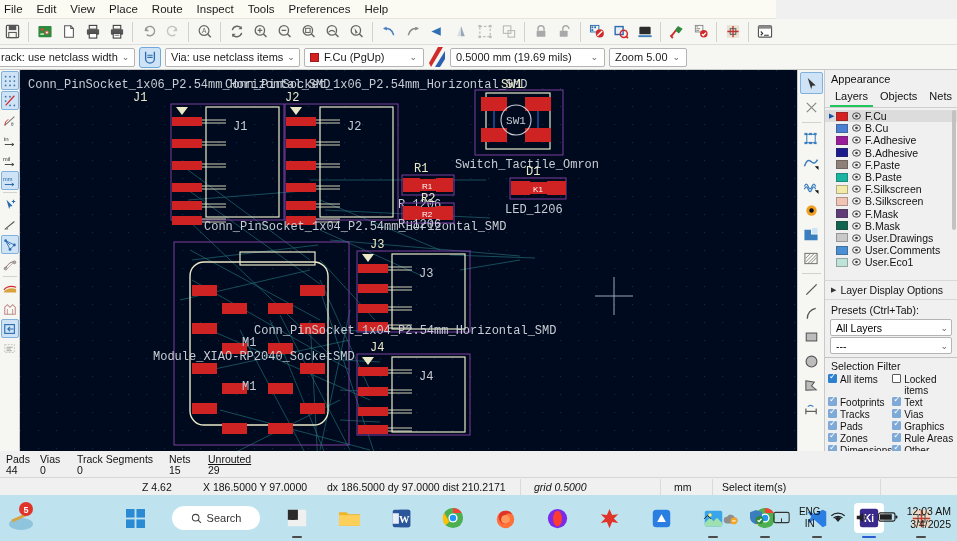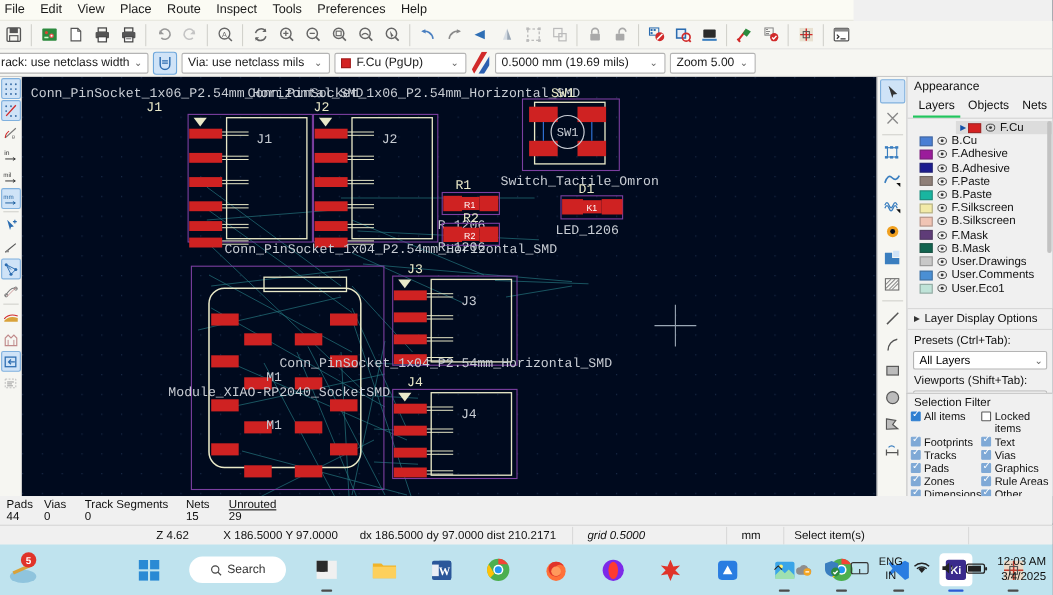--- a/index.html
+++ b/index.html
@@ -86,21 +86,21 @@
     background:#f0f0f0; border-left:1px solid #c9c9c9; overflow:hidden;
   }
   .ap-title { font-size:11px; padding:3px 6px 2px; color:#111; }
   .ap-tabs { display:flex; gap:2px; padding:1px 5px 0; border-bottom:1px solid #cfcfcf; }
   .ap-tab { font-size:11px; padding:2px 5px 3px; color:#111; cursor:default; }
   .ap-tab.sel { font-weight:normal; border-bottom:2px solid #22c55e; }
   .layer-list { height:172px; overflow:hidden; background:#f0f0f0; position:relative;
                 padding-top:2px; }
   .layer-row { display:flex; align-items:center; height:12.2px; padding-left:4px;
                font-size:10.5px; color:#111; cursor:default; }
-  .layer-row.sel { background:#dcdcdc;margin-left:44px; }
+  .layer-row.sel { background:#dcdcdc; }
   .lr-arrow { width:7px; font-size:7px; color:#1552a8; }
   .lr-color { width:12px; height:9px; margin-right:3px; border:1px solid #33333355; }
   .lr-eye { width:11px; height:9px; margin-right:3px; display:flex; align-items:center;
             justify-content:center; }
   .lr-name { white-space:nowrap; overflow:hidden; }
   .scrollbar { position:absolute; right:1px; top:2px; width:4px; height:168px; }
   .scroll-thumb { width:4px; background:#c2c2c2; border-radius:2px; }
   .ap-row { font-size:10.5px; padding:4px 6px 2px; color:#111; }
   .ap-expand { display:flex; align-items:center; gap:4px; font-size:10.5px;
                padding:3px 6px; border-top:1px solid #d8d8d8;
@@ -403,21 +403,21 @@
       <span>rack: use netclass width</span>
       <span class="carat">⌄</span>
     </div>
     <div class="tbtn tbtn-sel" style="width:22px;height:21px;">
       <svg width="14" height="14" viewBox="0 0 16 16">
           <path d="M3 2v8a5 5 0 0 0 10 0V2" fill="none" stroke="#2b6cb0" stroke-width="1.5"></path>
           <path d="M5 6h6M5 8.5h6" stroke="#2b6cb0" stroke-width="1.3"></path>
         </svg>
     </div>
     <div class="combo" style="width:135px;">
-      <span>Via: use netclass mils</span>
+      <span>Via: use netclass items</span>
       <span class="carat">⌄</span>
     </div>
     <div class="combo" style="width:120px;">
       <span class="swatch" style="background:#d42222"></span>
       <span>F.Cu (PgUp)</span>
       <span class="carat">⌄</span>
     </div>
     <div class="tbtn" style="width:18px;height:22px;">
       <svg width="16" height="20" viewBox="0 0 16 20">
           <path d="M2 20L14 0h-5L0 16z" fill="#d12a2a"></path>
@@ -1017,21 +1017,20 @@
       <span style="font-size:7px;color:#333;">▶</span>
       <span>Layer Display Options</span>
     </div>
 
     <div class="ap-row">Presets (Ctrl+Tab):</div>
     <div class="ap-combo">
       <span>All Layers</span>
       <span class="carat">⌄</span>
     </div>
 
-    <div class="ap-row">Viewports (Shift+Tab):</div>
     <div class="ap-combo">
       <span>---</span>
       <span class="carat">⌄</span>
     </div>
   </div>
 
   <div class="selfilter">
     <div class="sf-title">Selection Filter</div>
     <div class="sf-grid" id="sf-grid">
         <div class="sf-item">

